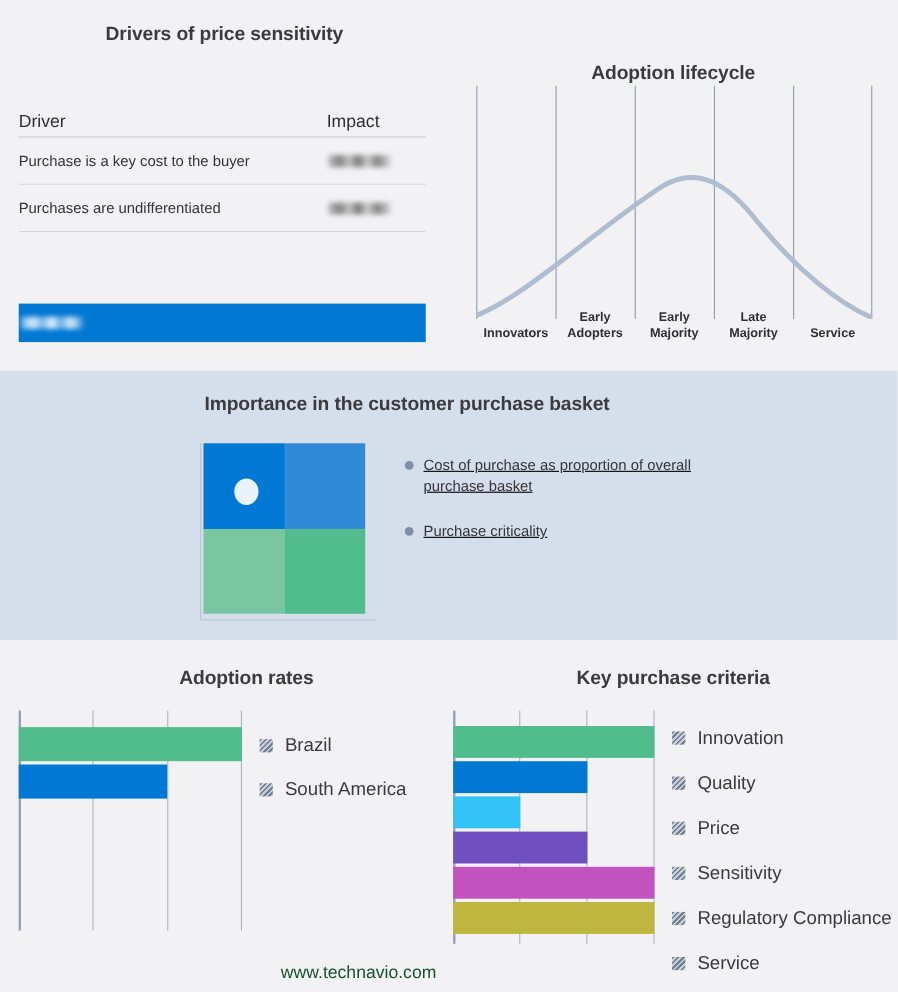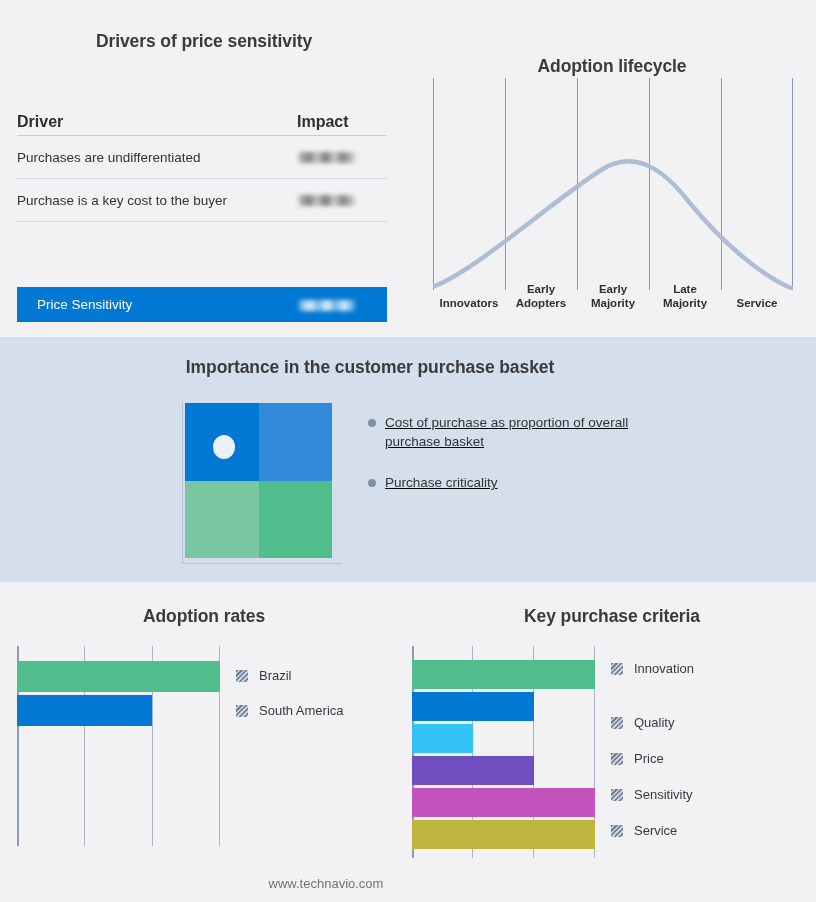--- a/index.html
+++ b/index.html
@@ -19,32 +19,32 @@
 
   .panel-title{
     font-weight:bold;
     color:#3b3b3d;
     text-align:center;
     font-size:17.5px;
     letter-spacing:-0.1px;
   }
 
   
-  #drivers{left:0;top:15px;width:408px;height:337px;}
+  #drivers{left:0;top:4px;width:408px;height:337px;}
   #drivers .panel-title{position:absolute;left:0;top:16px;width:408px;}
 
   .tbl{position:absolute;left:17px;top:88px;width:370px;}
   .tbl-head{
     display:flex;align-items:flex-end;
     height:28px;
     border-bottom:1px solid #c9ccd2;
     padding-bottom:4px;
   }
   .tbl-head .th{
-    font-weight:bold;font-size:16px;color:#2f2f31;
+    font-weight:normal;font-size:16px;color:#2f2f31;
   }
   .th-driver{flex:1;}
   .th-impact{width:90px;text-align:left;}
   .tbl-row{
     display:flex;align-items:center;
     height:42px;
     border-bottom:1px solid #d4d7dc;
   }
   .tbl-row .td{font-size:13.5px;color:#333336;}
   .td-driver{flex:1;}
@@ -131,77 +131,76 @@
   .mx-legend{position:absolute;left:368px;top:76px;width:330px;text-decoration:underline;}
   .mx-item{display:flex;align-items:flex-start;margin-bottom:22px;}
   .mx-bullet{
     width:8px;height:8px;border-radius:50%;
     background:#7f8fa6;margin-top:6px;margin-right:9px;flex:none;
   }
   .mx-text{font-size:13.5px;color:#33333a;line-height:19px;}
 
   
   #adoption{left:0;top:582px;width:408px;height:320px;}
-  #adoption .panel-title{position:absolute;left:0;top:24px;width:408px;}
+  #adoption .panel-title{position:absolute;left:0;top:24px;width:408px;padding-left:20px;}
   #criteria{left:408px;top:582px;width:408px;height:300px;}
   #criteria .panel-title{position:absolute;left:0;top:24px;width:408px;}
 
   .bchart{position:absolute;}
   .bax{position:absolute;background:#8d9bb3;}
   .bax-y{width:2px;}
   .bax-v{width:1px;background:#a9b5c7;}
   .brow{position:absolute;left:0;}
   .bbar{height:100%;}
 
   .blegend{position:absolute;}
   .bl-item{display:flex;align-items:center;}
   .hatch{
     width:12px;height:12px;margin-right:11px;flex:none;
     background:
       repeating-linear-gradient(135deg,
         #6f7f94 0px,#6f7f94 1.6px,
         #c9ced6 1.6px,#c9ced6 3.4px);
   }
-  .bl-text{font-size:13px;color:#3a3a3e;}
+  .bl-text{font-size:17px;color:#3a3a3e;}
 
   .footer{
     position:absolute;left:0;top:876px;width:652px;
-    text-align:center;font-size:13px;color:#737373;
+    text-align:center;font-size:16px;color:#14532d;
   }
 </style>
 </head>
 <body>
 
 <div class="band band-top"></div>
 <div class="band band-mid"></div>
 <div class="band band-bot"></div>
 
 <div class="panel" id="drivers">
   <div class="panel-title">Drivers of price sensitivity</div>
 
   <div class="tbl">
     <div class="tbl-head">
       <div class="th th-driver">Driver</div>
       <div class="th th-impact">Impact</div>
     </div>
 
     <div class="tbl-row">
+      <div class="td td-driver">Purchase is a key cost to the buyer</div>
+      <div class="td td-impact"><span class="redact"></span></div>
+    </div>
+
+    <div class="tbl-row">
       <div class="td td-driver">Purchases are undifferentiated</div>
       <div class="td td-impact"><span class="redact"></span></div>
     </div>
 
-    <div class="tbl-row">
-      <div class="td td-driver">Purchase is a key cost to the buyer</div>
-      <div class="td td-impact"><span class="redact"></span></div>
-    </div>
-
   </div>
 
   <div class="tbl-highlight">
-    <div class="hl-label">Price Sensitivity</div>
     <div class="hl-impact"><span class="redact on-blue"></span></div>
   </div>
 </div>
 
 <div class="panel" id="lifecycle">
   <div class="panel-title">Adoption lifecycle</div>
 
   <div class="lc-plot">
     <div class="lc-grid" style="left:0px"></div>
     <div class="lc-grid" style="left:72px"></div>
@@ -304,36 +303,40 @@
     </div>
     <div class="brow" style="top:142px;height:29px;width:100%">
       <div class="bbar" style="width:100%;background:#c252bd"></div>
     </div>
     <div class="brow" style="top:174px;height:29px;width:100%">
       <div class="bbar" style="width:100%;background:#bfb63f"></div>
     </div>
   </div>
 
   <div class="blegend" style="left:203px;top:79px;width:200px">
-    <div class="bl-item" style="margin-bottom:39px">
+    <div class="bl-item" style="margin-bottom:21px">
       <span class="hatch"></span>
       <span class="bl-text">Innovation</span>
     </div>
     <div class="bl-item" style="margin-bottom:21px">
       <span class="hatch"></span>
       <span class="bl-text">Quality</span>
     </div>
     <div class="bl-item" style="margin-bottom:21px">
       <span class="hatch"></span>
       <span class="bl-text">Price</span>
     </div>
     <div class="bl-item" style="margin-bottom:21px">
       <span class="hatch"></span>
       <span class="bl-text">Sensitivity</span>
     </div>
+    <div class="bl-item" style="margin-bottom:21px">
+      <span class="hatch"></span>
+      <span class="bl-text">Regulatory Compliance</span>
+    </div>
     <div class="bl-item">
       <span class="hatch"></span>
       <span class="bl-text">Service</span>
     </div>
   </div>
 </div>
 
 <div class="footer">www.technavio.com</div>
 
 </body></html>

